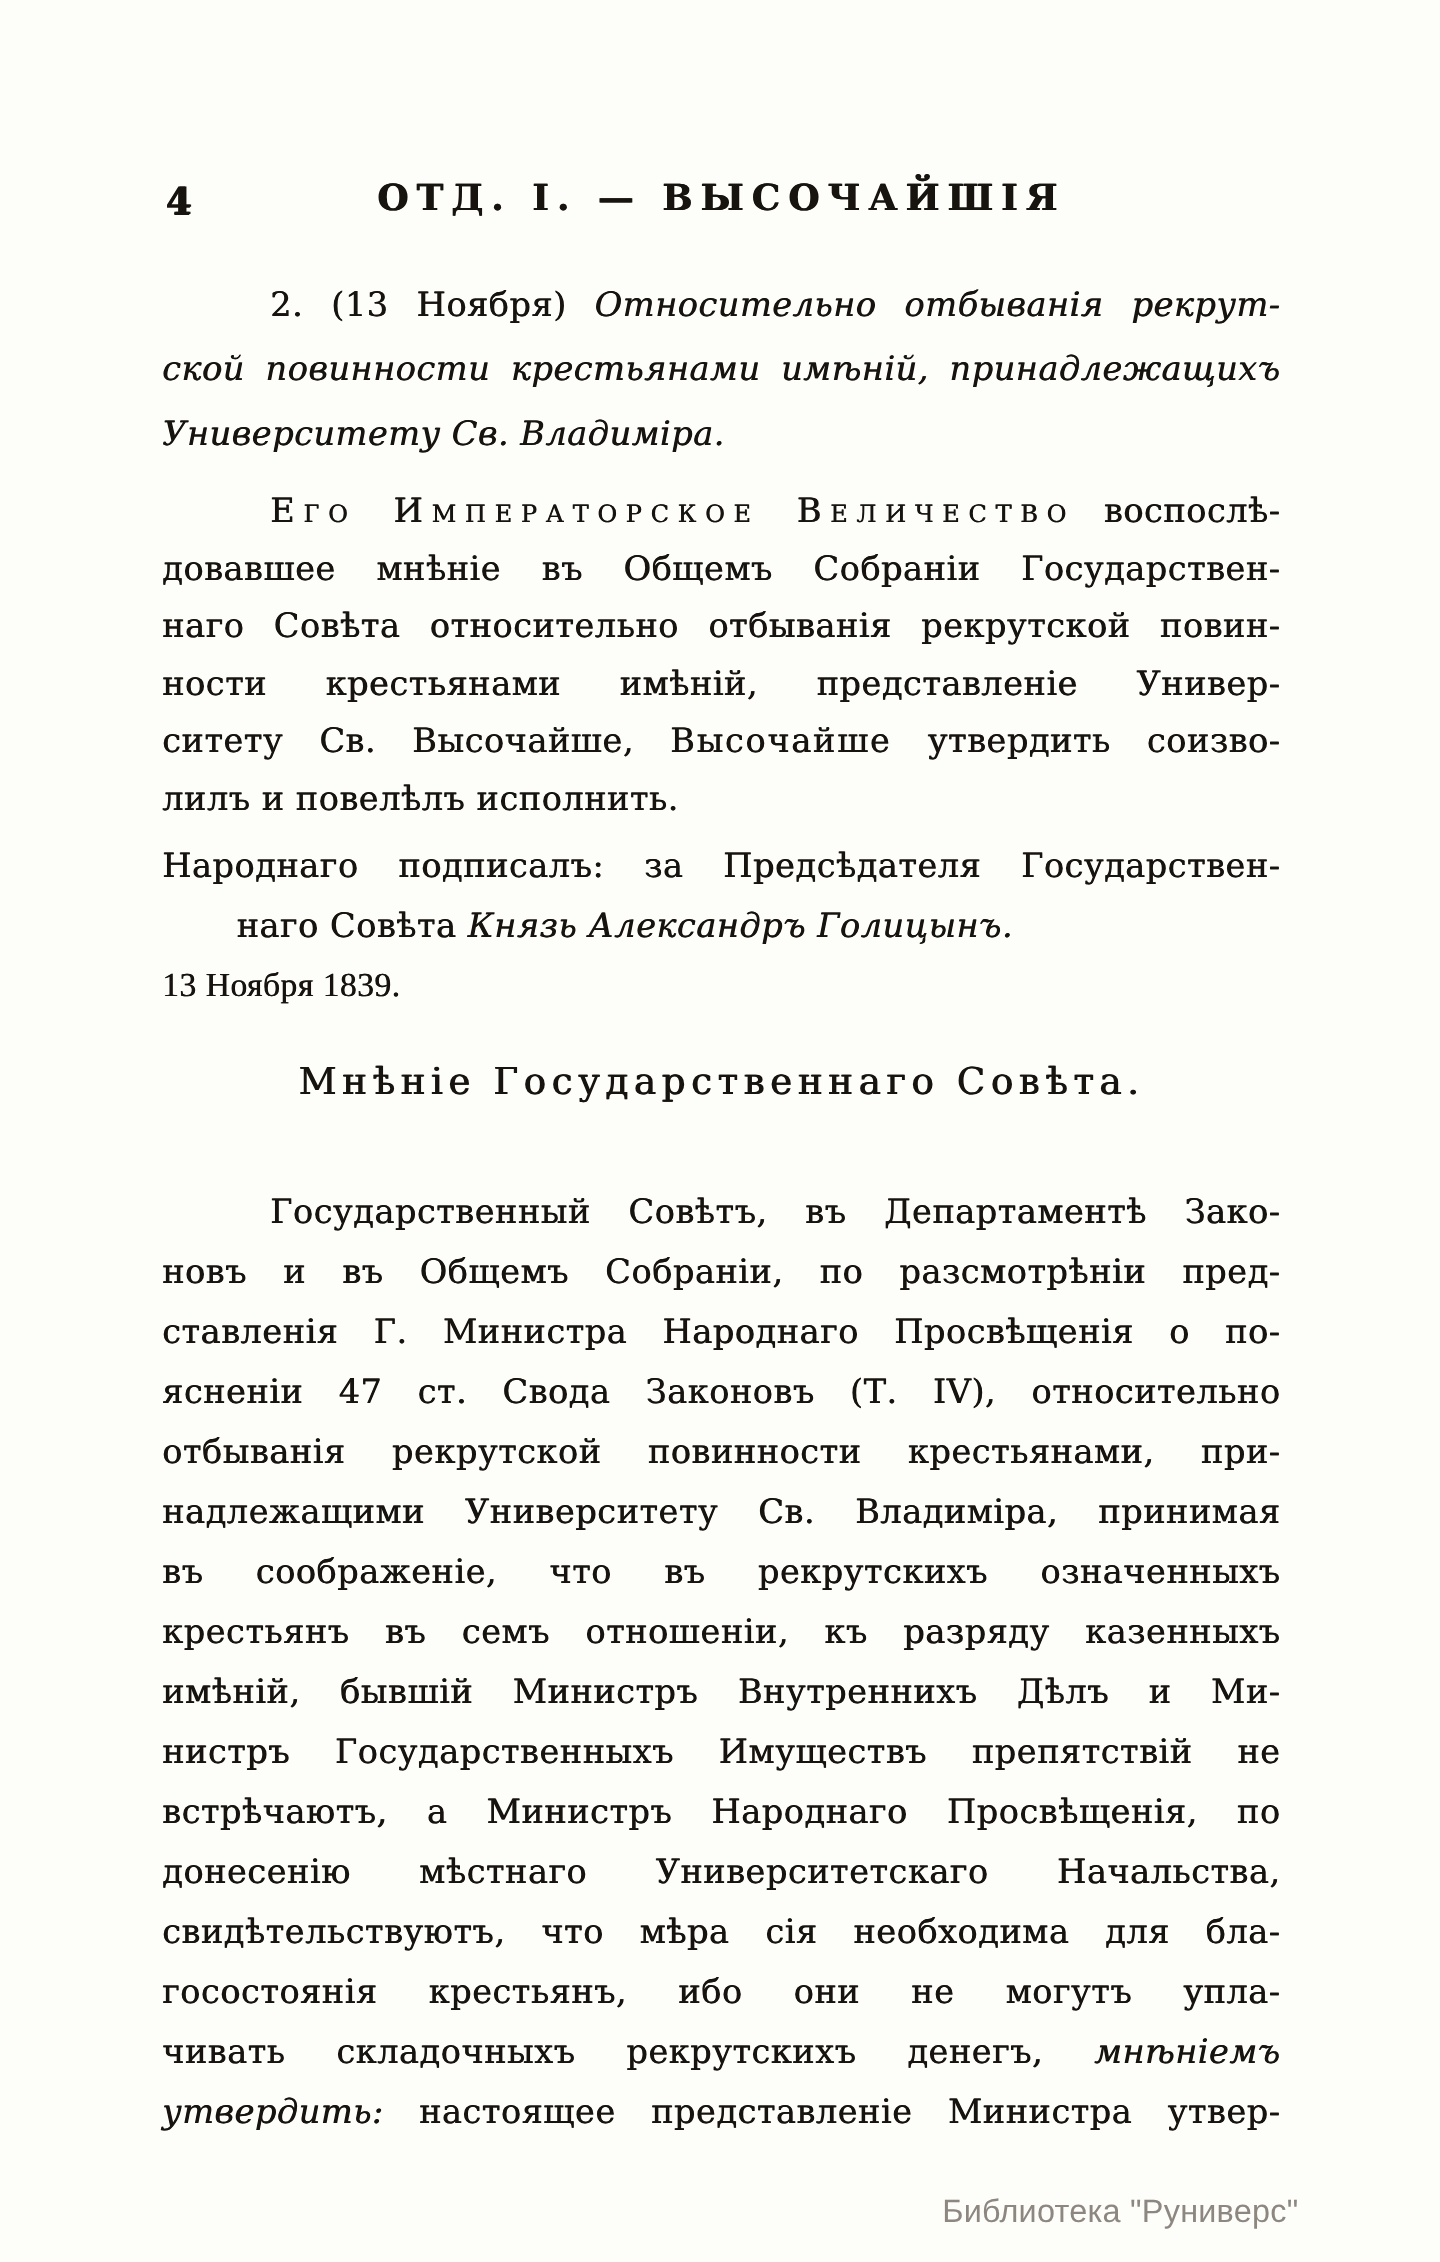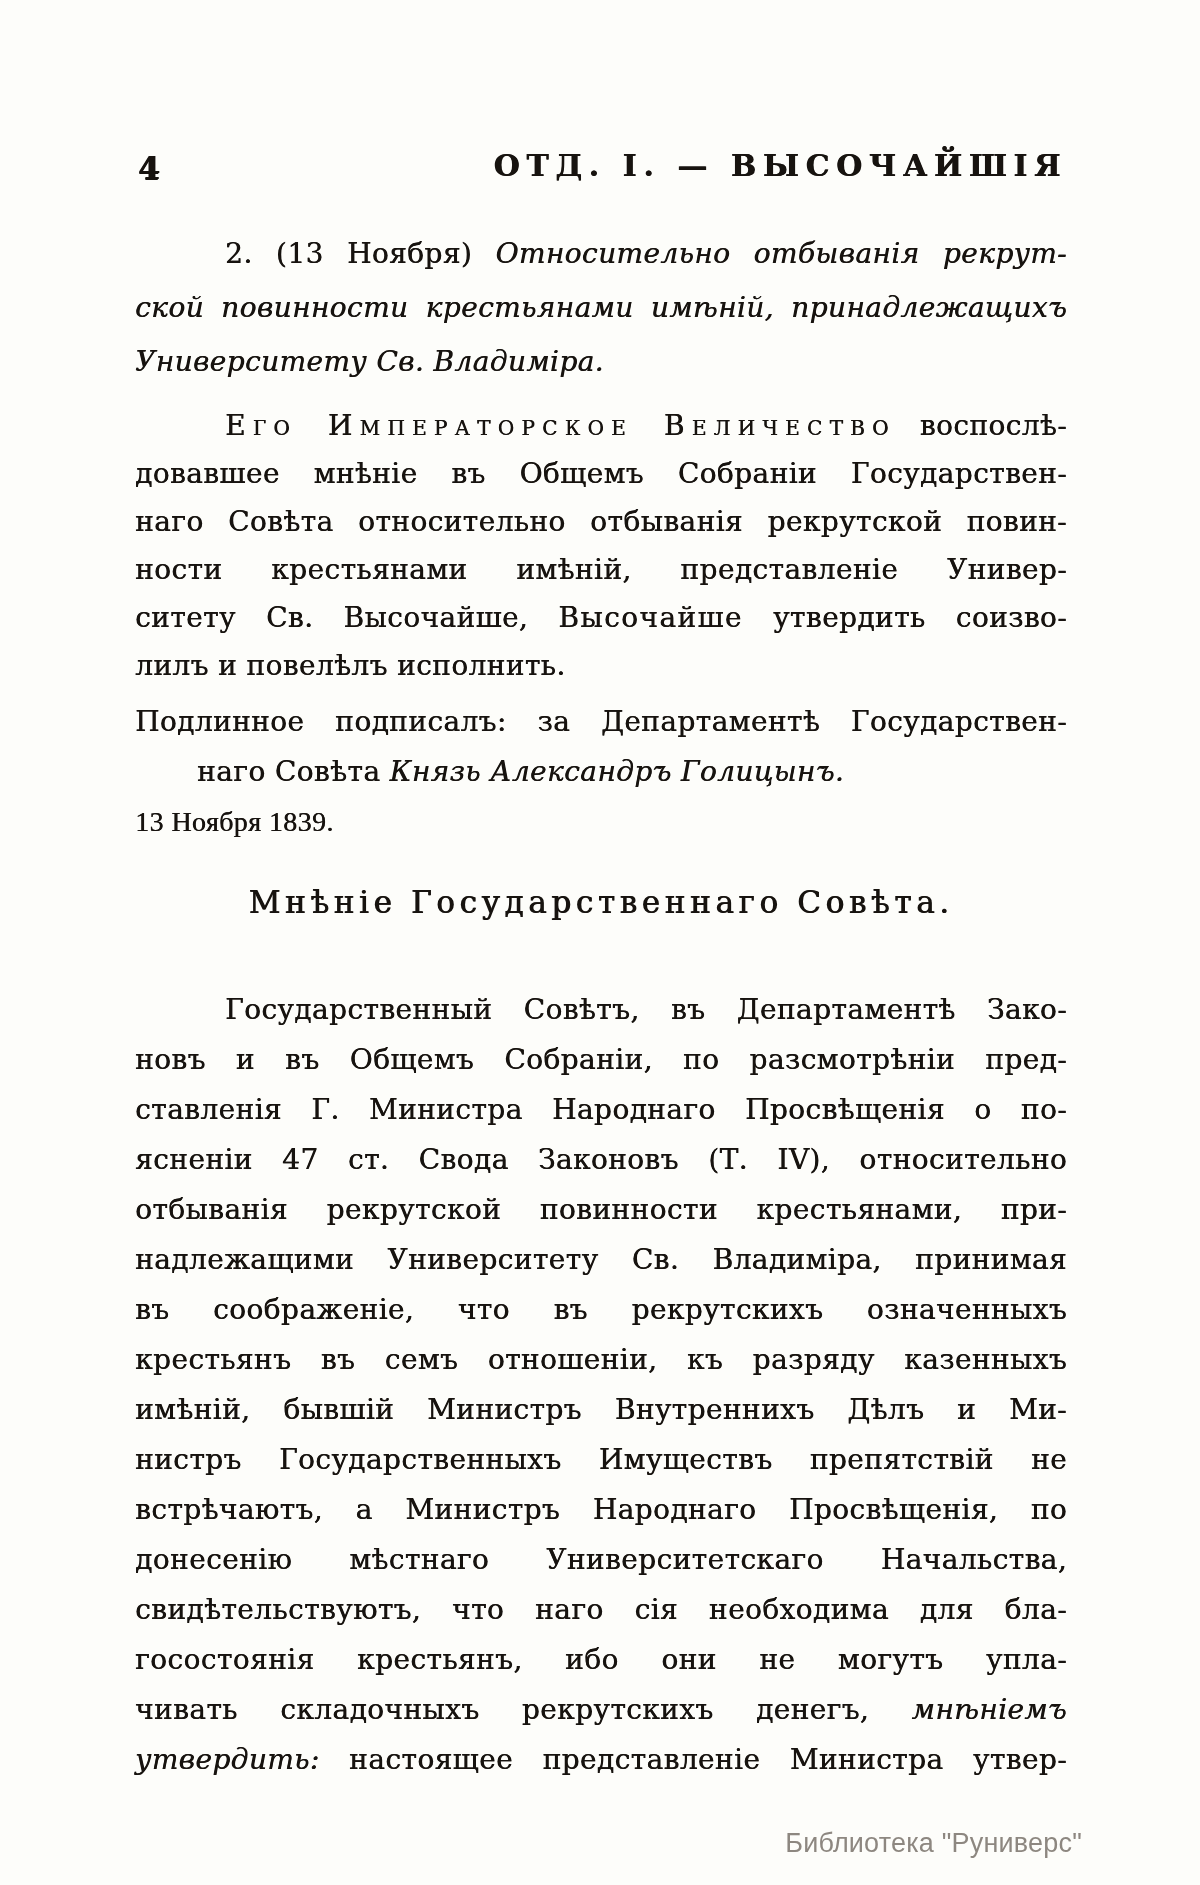--- a/index.html
+++ b/index.html
@@ -30,21 +30,21 @@
   .emph{font-weight:normal;letter-spacing:0.05em;}
   .smallcaps{font-variant:small-caps;letter-spacing:0.26em;}
   
   .header{position:absolute;top:148px;left:135px;width:932px;height:40px;}
   .pagenum{
     position:absolute;left:3px;top:2px;
     font-size:31px;font-weight:bold;
     text-shadow:1px 0 0 currentColor, 0 1px 0 currentColor;
   }
   .runtitle{
-    display:block;text-align:right;
+    display:block;text-align:center;
     font-size:30px;font-weight:bold;
     letter-spacing:0.22em;
     text-shadow:0.5px 0 0 currentColor;
   }
   
   .opheading{
     position:absolute;top:884px;left:135px;width:932px;
     text-align:center;
     font-size:31px;
     letter-spacing:0.15em;
@@ -81,21 +81,21 @@
   <div class="block p2" style="top:404px;">
     <div class="line fill ind"><span class="smallcaps">Его Императорское Величество</span><span> воспослѣ-</span></div>
     <div class="line fill">довавшее мнѣніе въ Общемъ Собраніи Государствен-</div>
     <div class="line fill">наго Совѣта относительно отбыванія рекрутской повин-</div>
     <div class="line fill">ности крестьянами имѣній, представленіе Универ-</div>
     <div class="line fill"><span>ситету Св. Высочайше, </span><span class="emph">Высочайше</span><span> утвердить соизво-</span></div>
     <div class="line short">лилъ и повелѣлъ исполнить.</div>
   </div>
 
   <div class="block sig" style="top:700px;">
-    <div class="line fill">Подлинное подписалъ: за Департаментѣ Государствен-</div>
+    <div class="line fill">Народнаго подписалъ: за Предсѣдателя Государствен-</div>
     <div class="line short ind2"><span>наго Совѣта </span><span class="it">Князь Александръ Голицынъ.</span></div>
   </div>
 
   <div class="block" style="top:800px;font-family:Liberation Serif, serif;">
     <div class="line short">13 Ноября 1839.</div>
   </div>
 
   <div class="opheading">Мнѣніе Государственнаго Совѣта.</div>
 
   <div class="block op" style="top:988px;">
@@ -104,21 +104,21 @@
     <div class="line fill">ставленія Г. Министра Народнаго Просвѣщенія о по-</div>
     <div class="line fill">ясненіи 47 ст. Свода Законовъ (Т. IV), относительно</div>
     <div class="line fill">отбыванія рекрутской повинности крестьянами, при-</div>
     <div class="line fill">надлежащими Университету Св. Владиміра, принимая</div>
     <div class="line fill">въ соображеніе, что въ рекрутскихъ означенныхъ</div>
     <div class="line fill">крестьянъ въ семъ отношеніи, къ разряду казенныхъ</div>
     <div class="line fill">имѣній, бывшій Министръ Внутреннихъ Дѣлъ и Ми-</div>
     <div class="line fill">нистръ Государственныхъ Имуществъ препятствій не</div>
     <div class="line fill">встрѣчаютъ, а Министръ Народнаго Просвѣщенія, по</div>
     <div class="line fill">донесенію мѣстнаго Университетскаго Начальства,</div>
-    <div class="line fill">свидѣтельствуютъ, что наго сія необходима для бла-</div>
+    <div class="line fill">свидѣтельствуютъ, что мѣра сія необходима для бла-</div>
     <div class="line fill">госостоянія крестьянъ, ибо они не могутъ упла-</div>
     <div class="line fill"><span>чивать складочныхъ рекрутскихъ денегъ, </span><span class="it">мнѣніемъ</span></div>
     <div class="line fill"><span class="it">утвердить:</span><span> настоящее представленіе Министра утвер-</span></div>
   </div>
 
   <div class="footer">Библиотека "Руниверс"</div>
 
 </div>
 
 </body></html>

